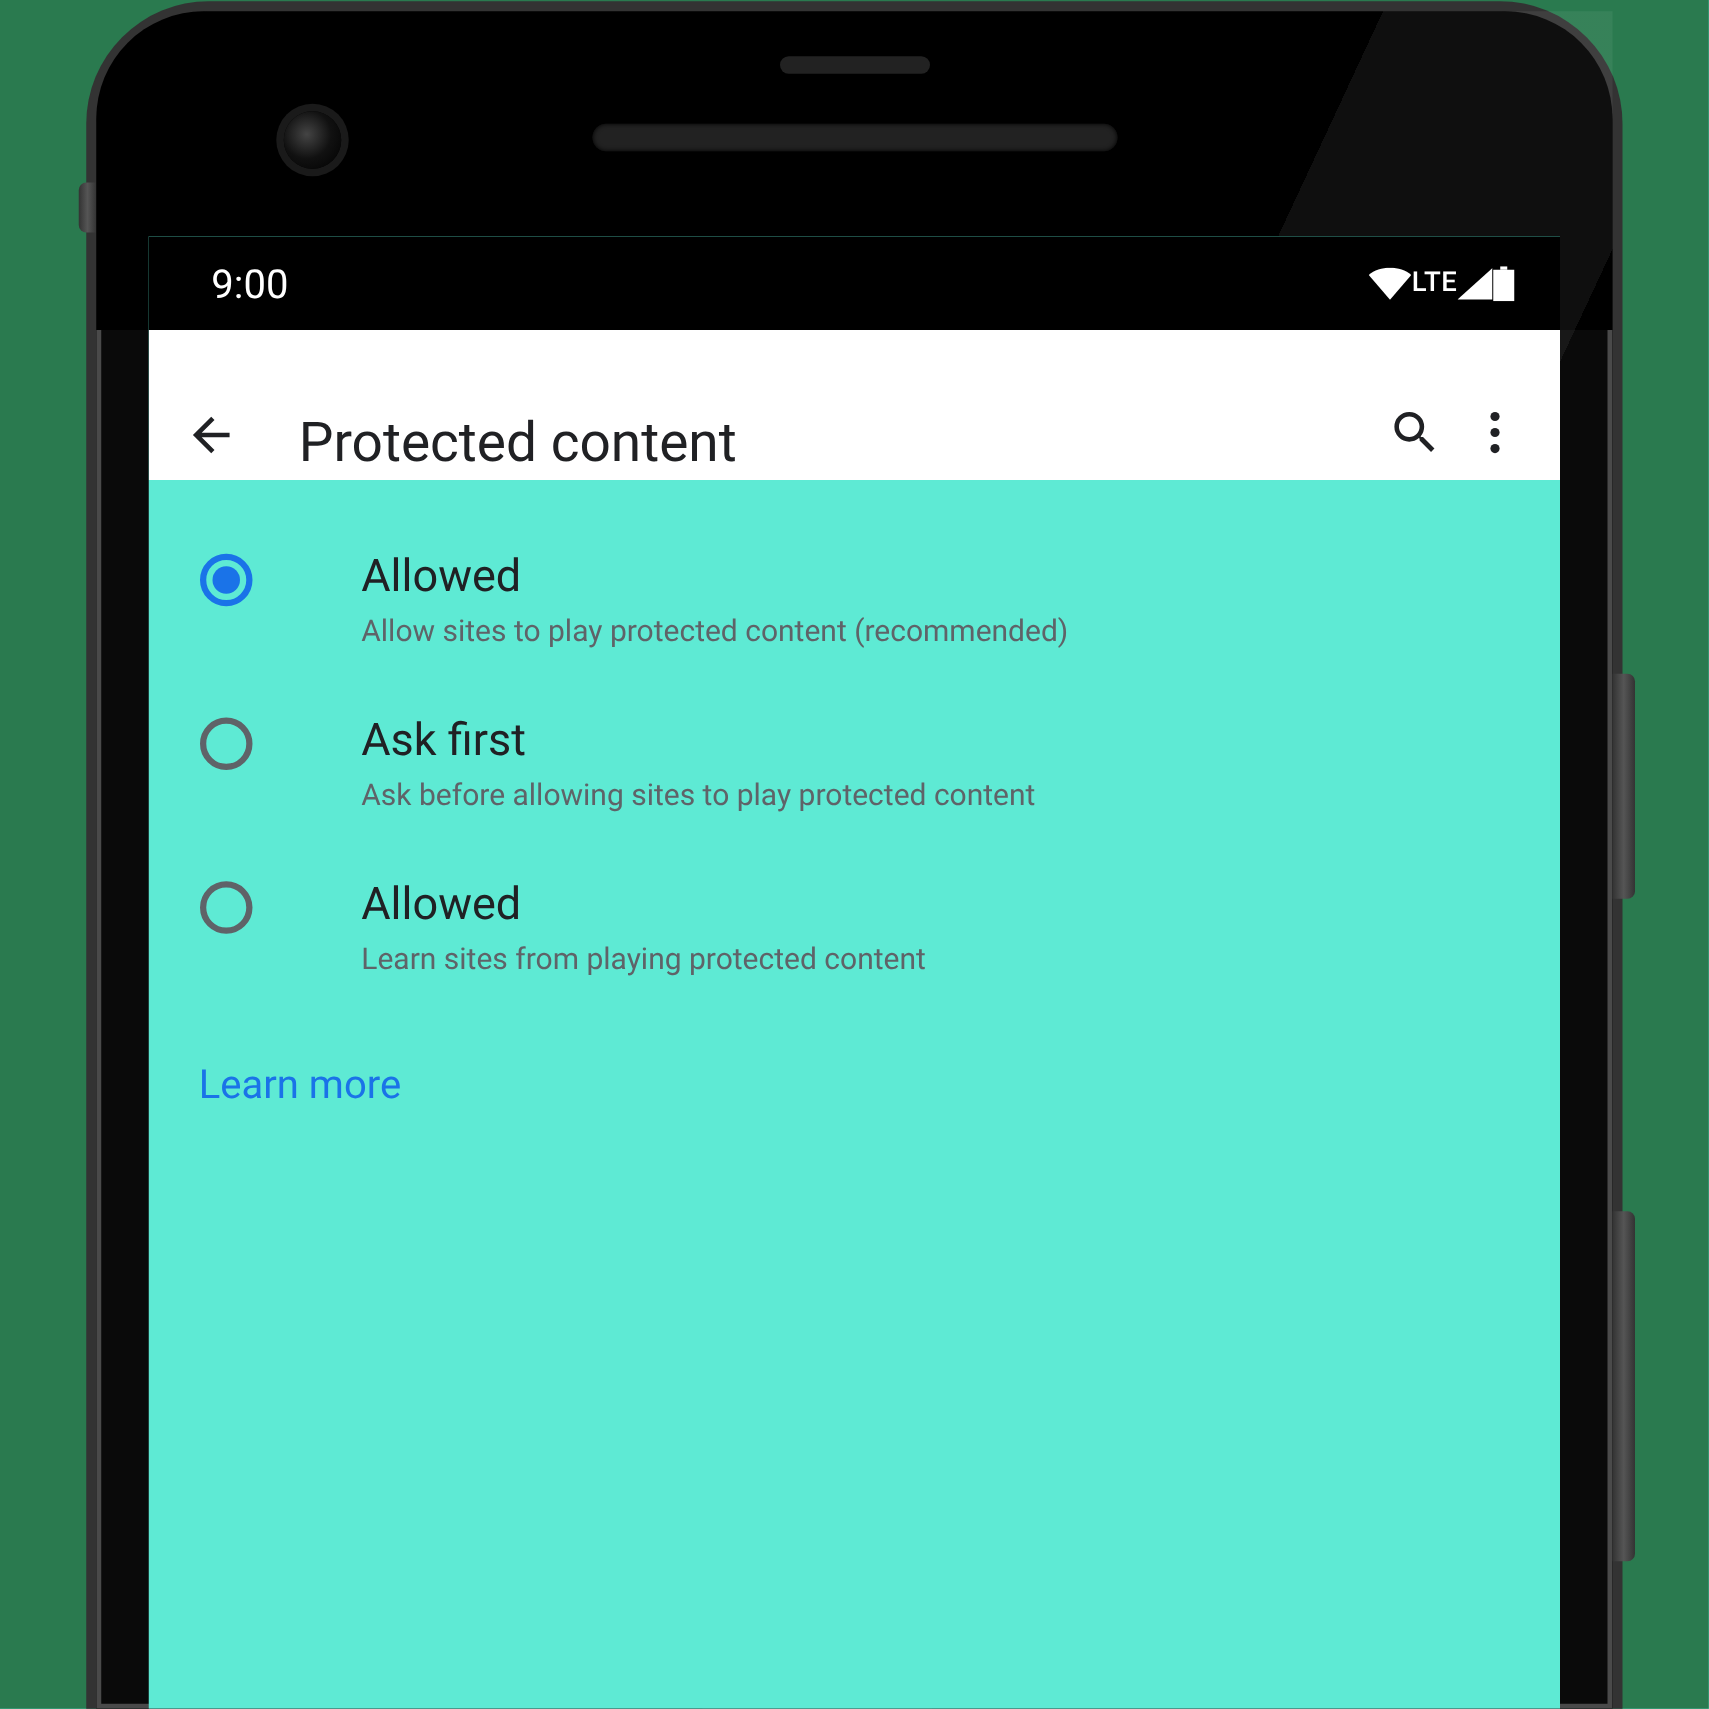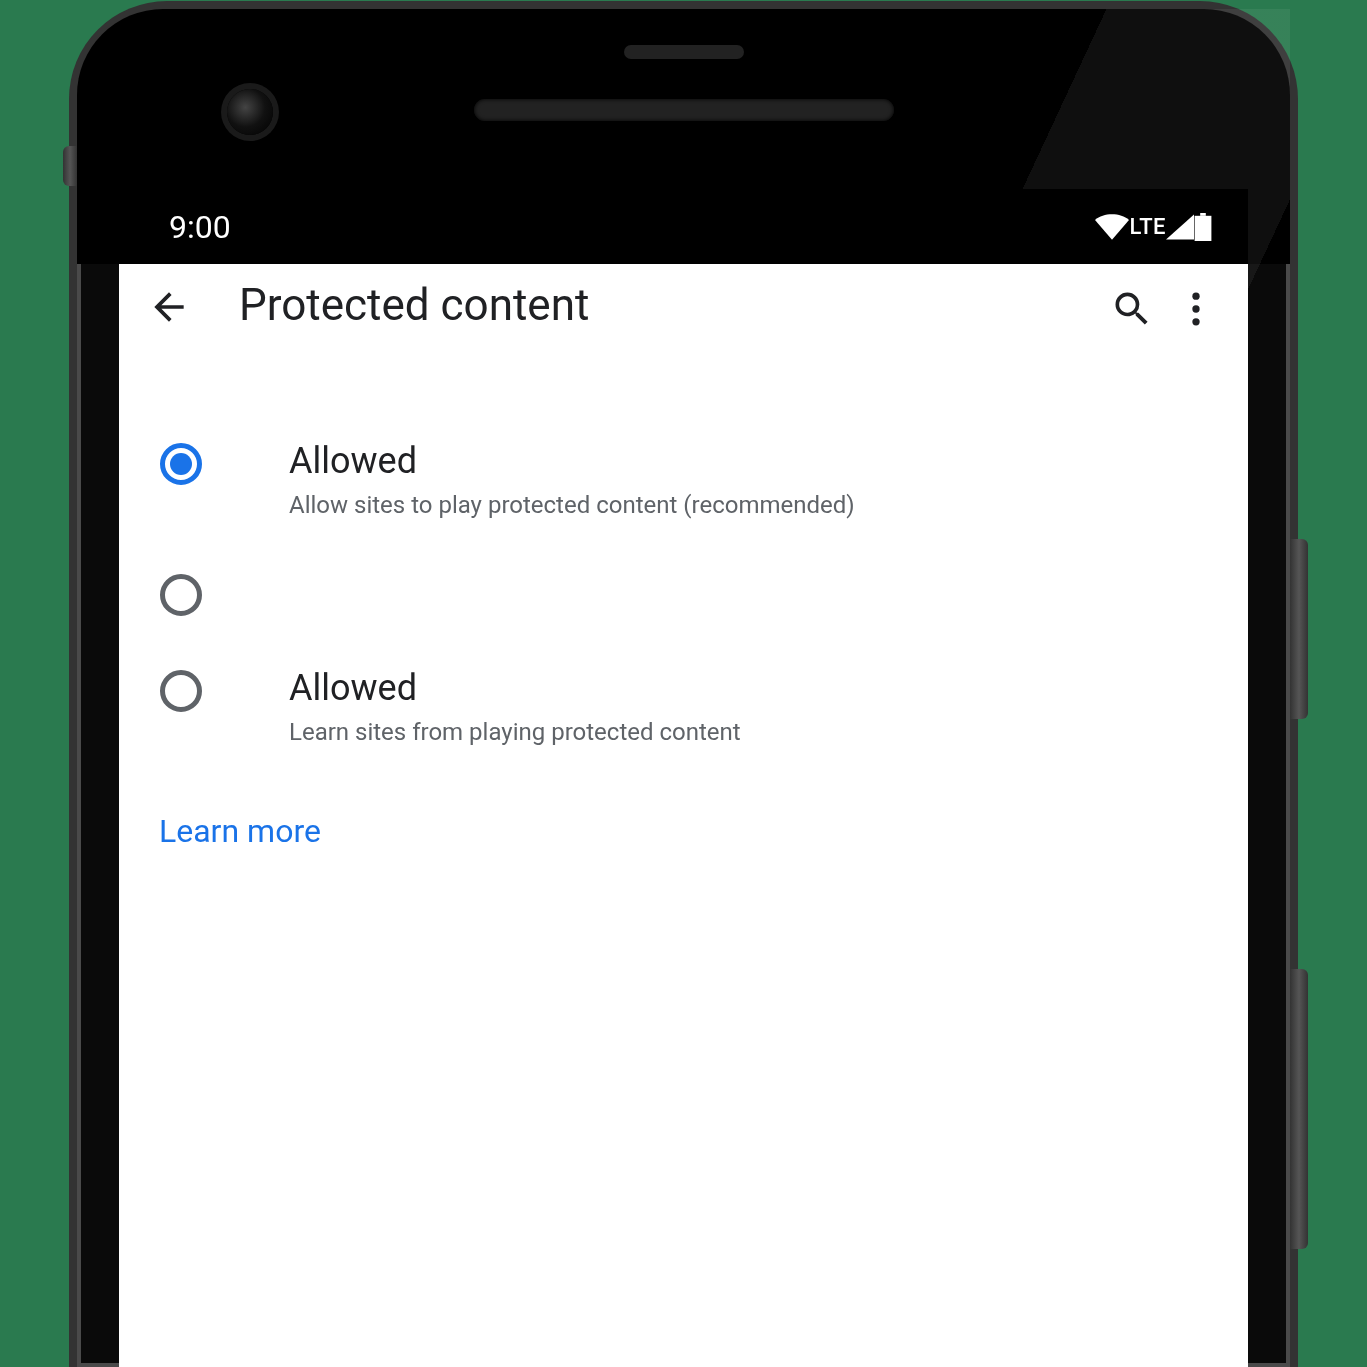--- a/index.html
+++ b/index.html
@@ -94,21 +94,21 @@
     height: 14px;
     background: #222;
     border-radius: 8px;
   }
   .screen {
     position: absolute;
     left: 42px;
     right: 42px;
     top: 180px;
     bottom: 0;
-    background: #ffffff;
+    background: #5eead4;
     overflow: hidden;
   }
   .status-bar {
     height: 75px;
     background: #000;
     color: #fff;
     display: flex;
     align-items: center;
     justify-content: space-between;
     padding: 0 36px 0 50px;
@@ -118,22 +118,22 @@
   .status-right {
     display: flex;
     align-items: center;
     gap: 0;
   }
   .status-right svg { display: block; }
   .app-bar {
     height: 120px;
     background: #fff;
     display: flex;
-    align-items: flex-start;
-    padding: 15px 20px;
+    align-items: flex-end;
+    padding: 4px 20px;
   }
   .back-btn {
     width: 60px;
     height: 60px;
     display: flex;
     align-items: center;
     justify-content: center;
     cursor: pointer;
   }
   .app-title {
@@ -293,20 +293,24 @@
         <div class="radio-text">
           <div class="radio-title">Allowed</div>
           <div class="radio-desc">Allow sites to play protected content (recommended)</div>
         </div>
       </div>
 
       <div class="radio-row">
         <div class="radio-outer">
           <div class="radio-circle"></div>
         </div>
+        <div class="radio-text">
+          <div class="radio-title">Ask first</div>
+          <div class="radio-desc">Ask before allowing sites to play protected content</div>
+        </div>
       </div>
 
       <div class="radio-row">
         <div class="radio-outer">
           <div class="radio-circle"></div>
         </div>
         <div class="radio-text">
           <div class="radio-title">Allowed</div>
           <div class="radio-desc">Learn sites from playing protected content</div>
         </div>

